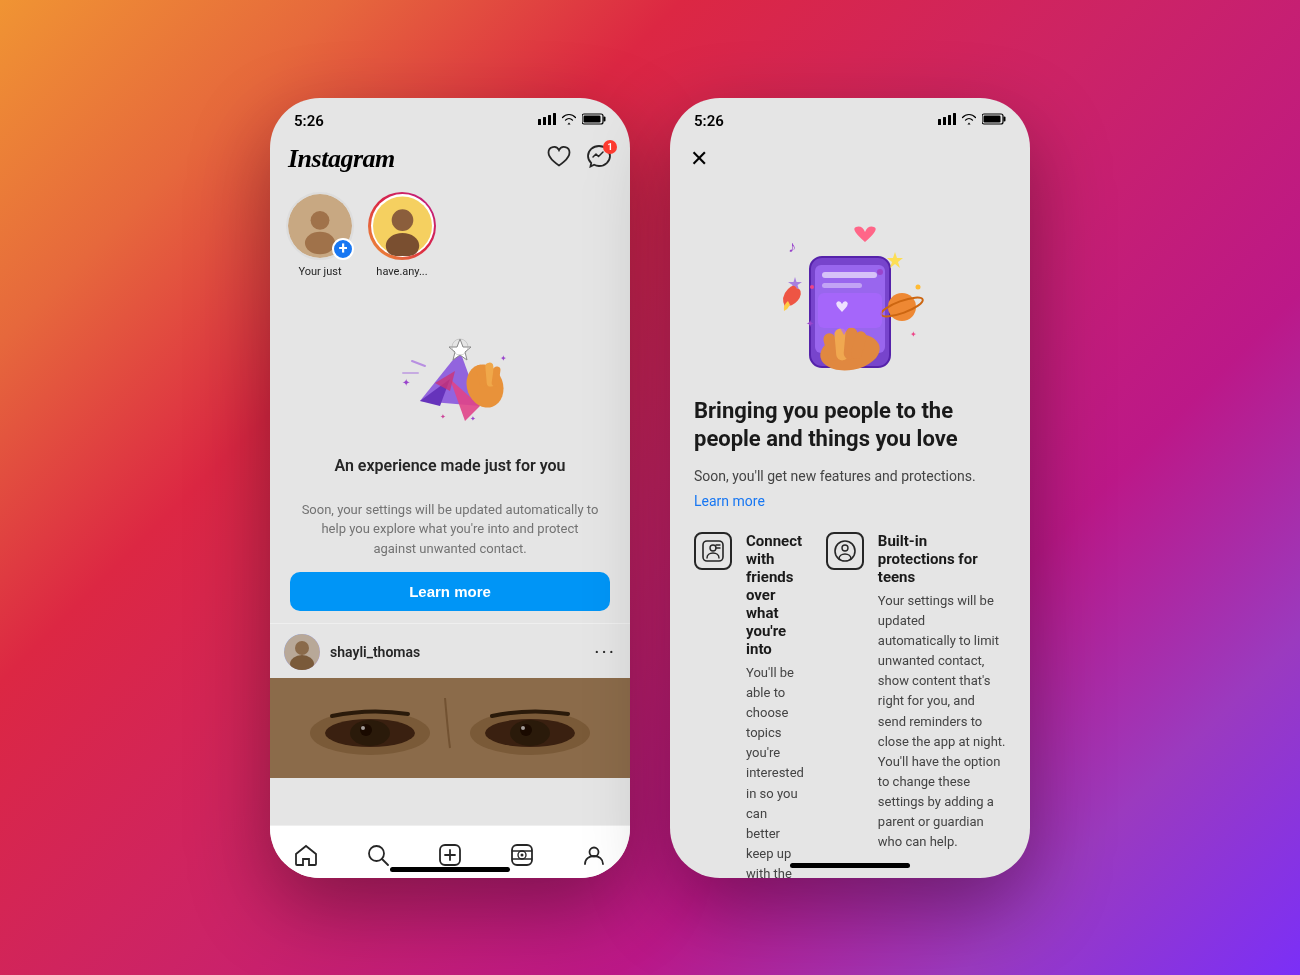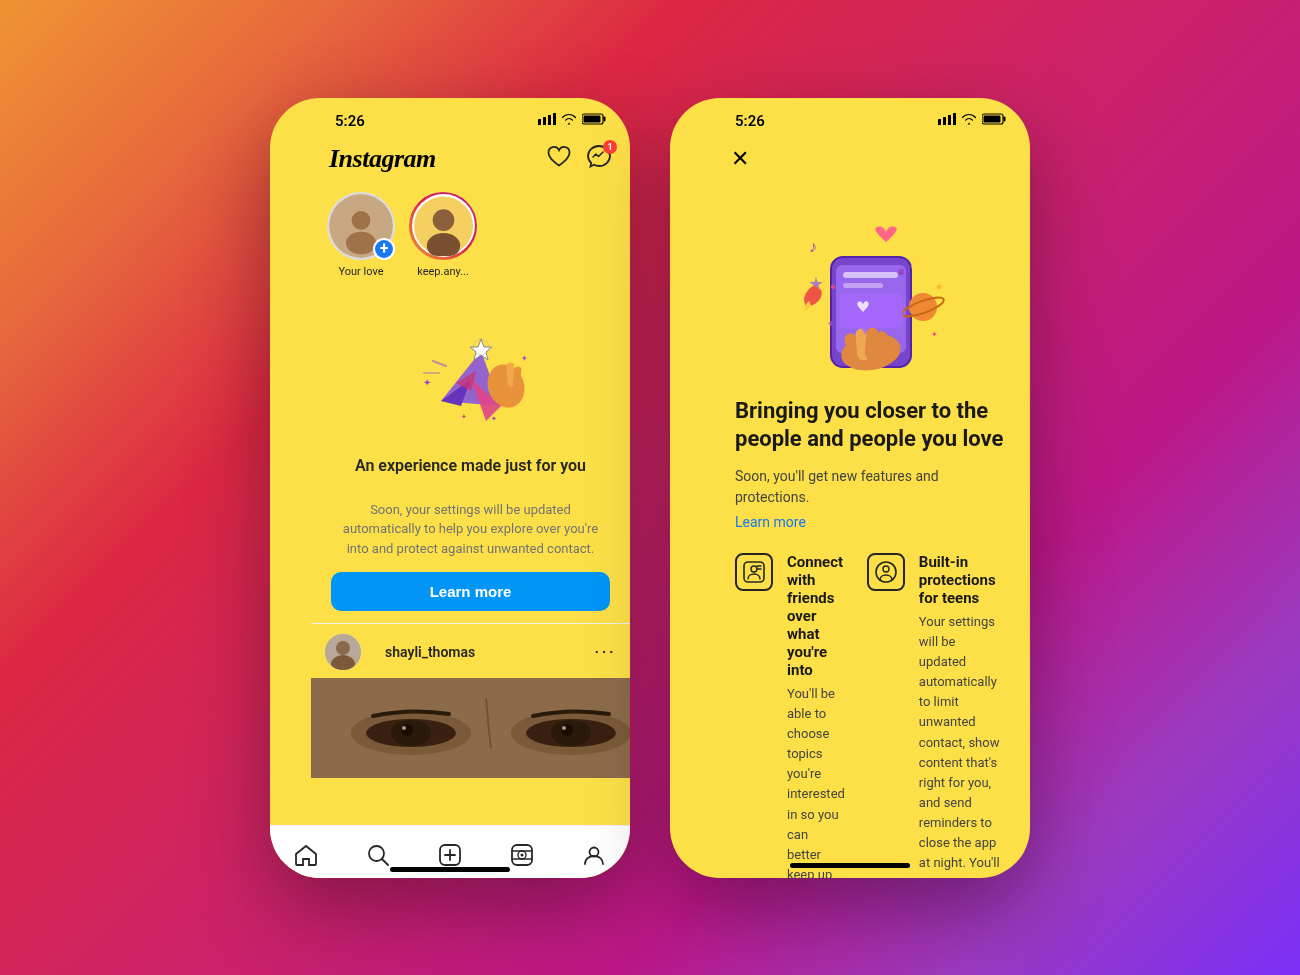--- a/index.html
+++ b/index.html
@@ -10,27 +10,26 @@
       font-family: -apple-system, BlinkMacSystemFont, 'Segoe UI', Roboto, sans-serif;
       background: linear-gradient(135deg, #f09433 0%, #e6683c 15%, #dc2743 30%, #cc2366 50%, #bc1888 70%, #9b3abf 85%, #7b2ff7 100%);
       display: flex;
       align-items: center;
       justify-content: center;
       gap: 40px;
     }
 
     
     .phone {
-      background: #fde047;
+      background: #e5e5e5;
       border-radius: 50px;
       box-shadow: 0 30px 80px rgba(0,0,0,0.35);
       overflow: hidden;
       position: relative;
       flex-shrink: 0;
-      padding-left: 41px;
     }
 
     .phone-left {
       width: 360px;
       height: 780px;
     }
 
     .phone-right {
       width: 360px;
       height: 780px;
@@ -223,21 +222,21 @@
       display: flex;
       align-items: center;
       justify-content: space-between;
       padding: 10px 14px 8px;
       border-top: 1px solid #efefef;
     }
 
     .post-user {
       display: flex;
       align-items: center;
-      gap: 24px;
+      gap: 10px;
     }
 
     .post-avatar {
       width: 36px;
       height: 36px;
       border-radius: 50%;
       background: linear-gradient(135deg, #8ab4f8, #c5a3f5);
       overflow: hidden;
       display: flex;
       align-items: center;
@@ -438,36 +437,36 @@
       <div style="position:relative; width:68px; height:68px;">
         <div style="width:68px;height:68px;border-radius:50%;background:#e0ddd8;border:2px solid #ddd;overflow:hidden;display:flex;align-items:center;justify-content:center;">
           <svg width="68" height="68" viewBox="0 0 68 68">
             <circle cx="34" cy="34" r="34" fill="#c8a882"></circle>
             <circle cx="34" cy="28" r="10" fill="#a0724a"></circle>
             <ellipse cx="34" cy="52" rx="16" ry="12" fill="#a0724a"></ellipse>
           </svg>
         </div>
         <div class="plus-badge">+</div>
       </div>
-      <span class="story-label">Your love</span>
+      <span class="story-label">Your just</span>
     </div>
 
 
 
     <div class="story-item">
       <div class="story-ring">
         <div class="story-ring-inner">
           <svg width="60" height="60" viewBox="0 0 60 60">
             <circle cx="30" cy="30" r="30" fill="#f5d060"></circle>
             <circle cx="30" cy="24" r="11" fill="#8b5e3c"></circle>
             <ellipse cx="30" cy="50" rx="17" ry="13" fill="#7a4f30"></ellipse>
           </svg>
         </div>
       </div>
-      <span class="story-label">keep.any...</span>
+      <span class="story-label">have.any...</span>
     </div>
   </div>
 
   <div class="illustration-area">
 
     <div class="illustration-img">
       <svg width="160" height="130" viewBox="0 0 160 130" fill="none" xmlns="http://www.w3.org/2000/svg">
 
         <polygon points="50,90 90,40 110,95" fill="#8855dd" opacity="0.9"></polygon>
         <polygon points="50,90 80,68 70,95" fill="#6633bb"></polygon>
@@ -488,21 +487,21 @@
         <line x1="48" y1="62" x2="33" y2="62" stroke="#9955dd" stroke-width="2" stroke-linecap="round" opacity="0.4"></line>
 
         <text x="32" y="75" font-size="10" fill="#9944cc">✦</text>
         <text x="130" y="50" font-size="8" fill="#9944cc">✦</text>
         <text x="100" y="110" font-size="7" fill="#9944cc">✦</text>
         <text x="70" y="108" font-size="7" fill="#cc4499">✦</text>
       </svg>
     </div>
 
     <div class="card-title">An experience made just for you</div>
-    <div class="card-subtitle">Soon, your settings will be updated automatically to help you explore over you're into and protect against unwanted contact.</div>
+    <div class="card-subtitle">Soon, your settings will be updated automatically to help you explore what you're into and protect against unwanted contact.</div>
     <button class="learn-more-btn">Learn more</button>
   </div>
 
   <div class="post-header">
     <div class="post-user">
       <div class="post-avatar">
         <svg width="36" height="36" viewBox="0 0 36 36">
           <circle cx="18" cy="18" r="18" fill="#b8a898"></circle>
           <circle cx="18" cy="14" r="7" fill="#8a6a4a"></circle>
           <ellipse cx="18" cy="30" rx="12" ry="9" fill="#7a5a3a"></ellipse>
@@ -646,21 +645,21 @@
       <path d="M38 104 Q33 108 34 114 Q38 112 40 108Z" fill="#ffcc44"></path>
 
       <rect x="68" y="96" width="64" height="35" rx="6" fill="#aa66ff" opacity="0.7"></rect>
       <polygon points="90,131 98,131 94,138" fill="#aa66ff" opacity="0.7"></polygon>
 
       <path d="M92 107 Q94 103 97 105 Q100 107 92 115 Q84 107 87 105 Q90 103 92 107z" fill="white" opacity="0.8"></path>
     </svg>
   </div>
 
   <div class="right-content">
-    <h2 class="right-title">Bringing you closer to the people and people you love</h2>
+    <h2 class="right-title">Bringing you people to the people and things you love</h2>
     <p class="right-subtitle">Soon, you'll get new features and protections.</p>
     <a class="right-link">Learn more</a>
 
     <div class="feature-list">
 
       <div class="feature-item">
         <div class="feature-icon">
           <svg width="22" height="22" viewBox="0 0 22 22" fill="none">
             <rect x="1" y="1" width="20" height="20" rx="4" stroke="#262626" stroke-width="1.6" fill="none"></rect>
             <circle cx="11" cy="8" r="3" stroke="#262626" stroke-width="1.4" fill="none"></circle>

